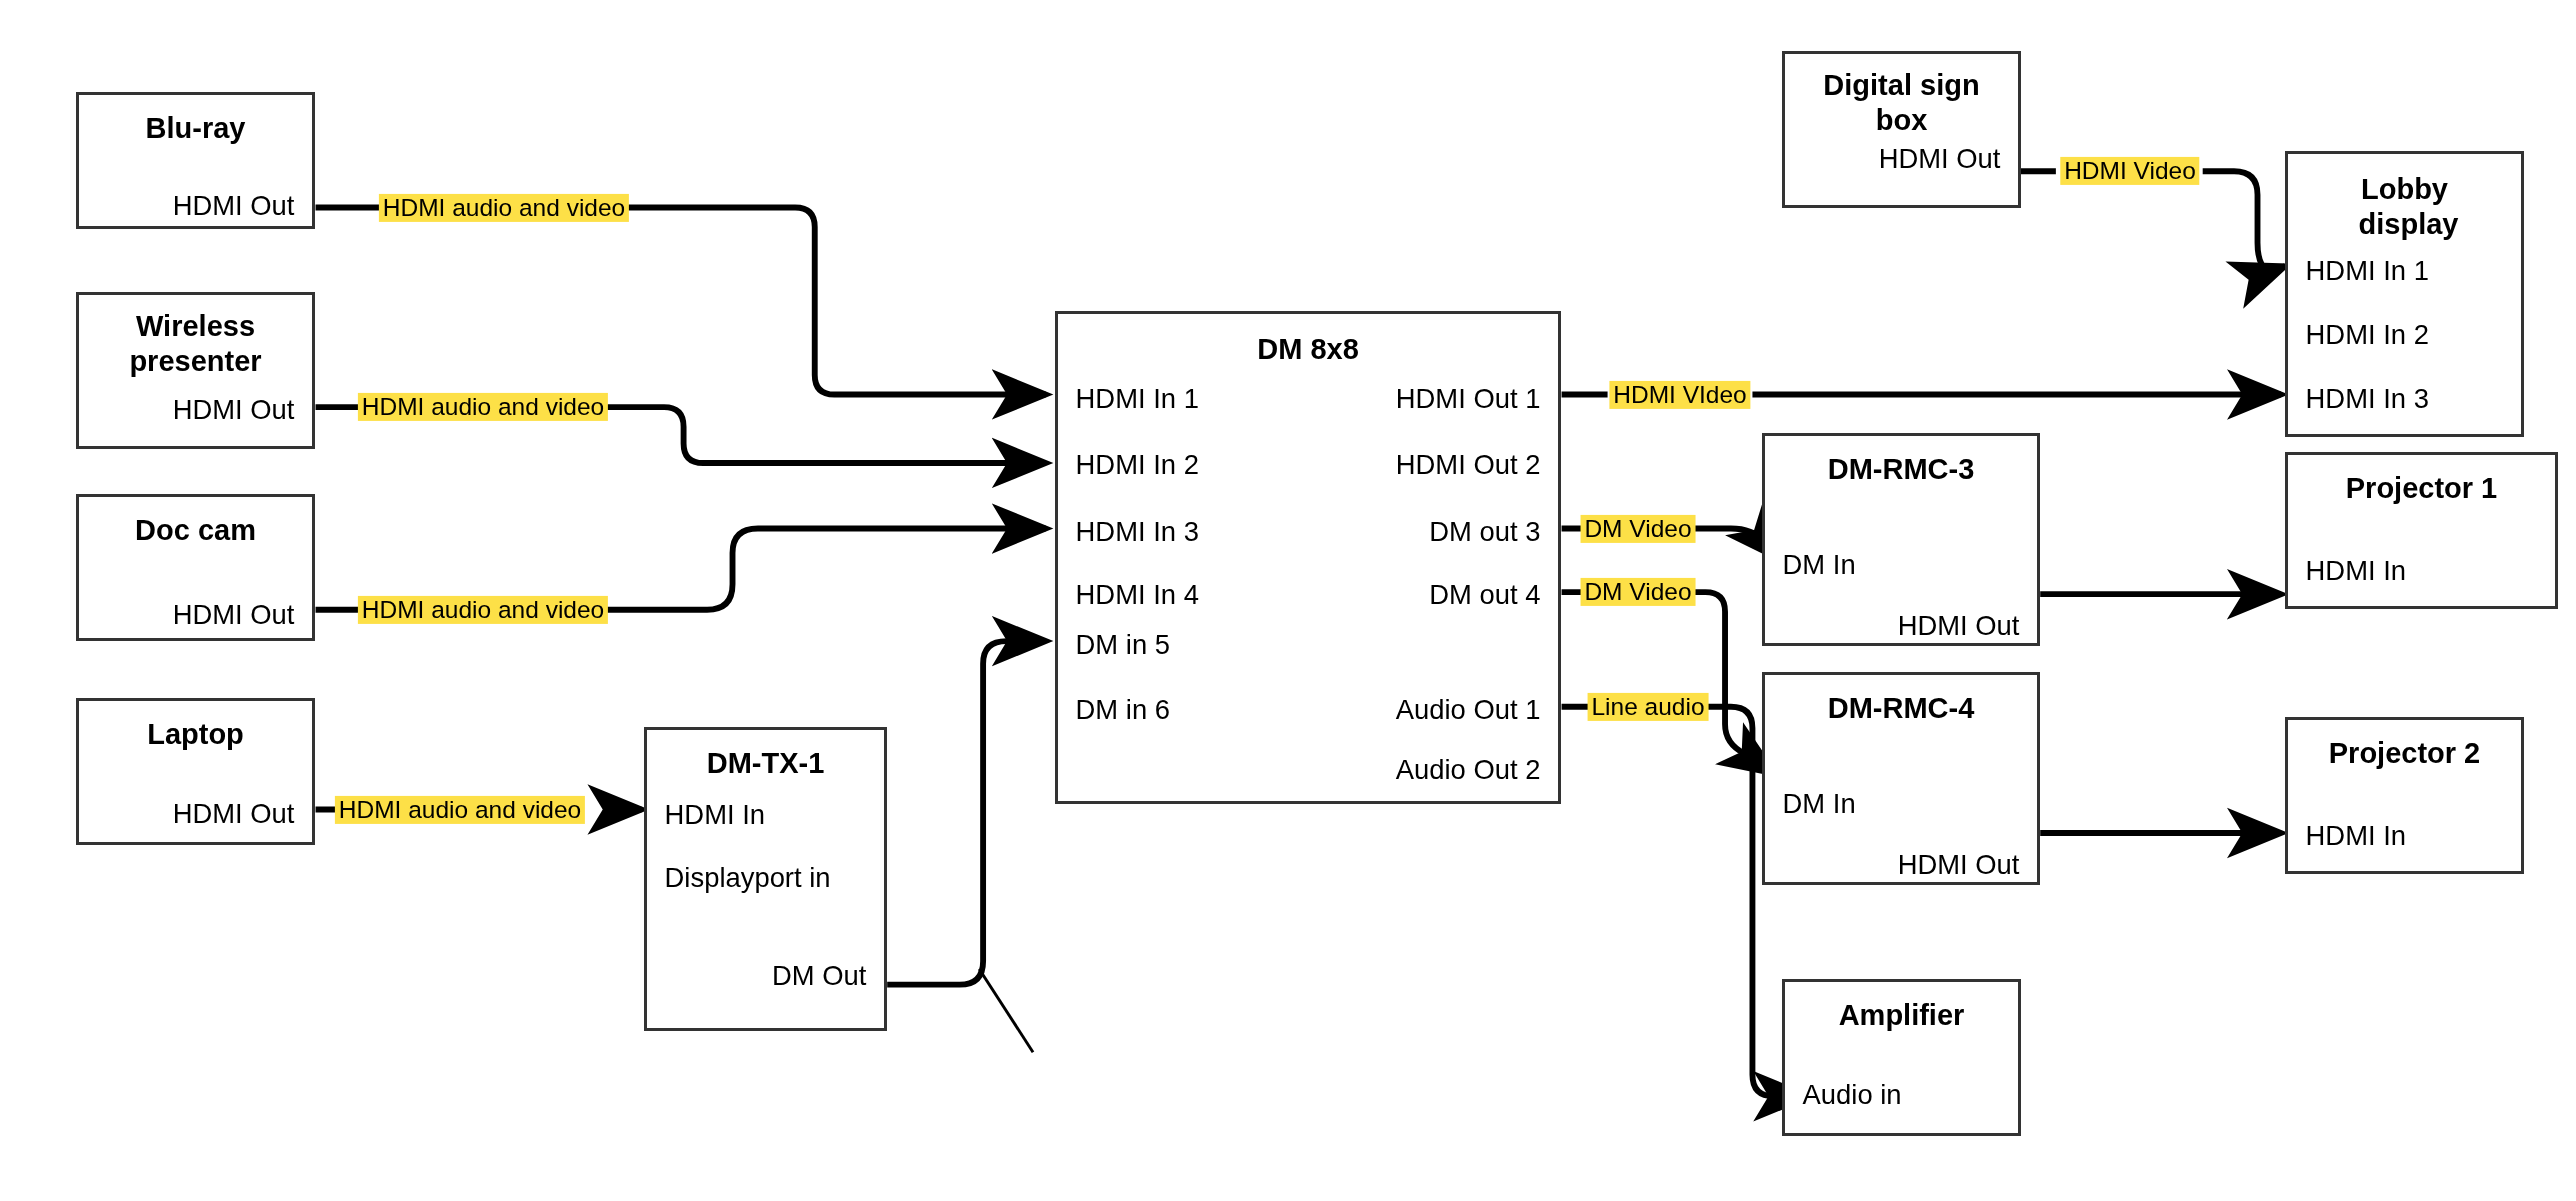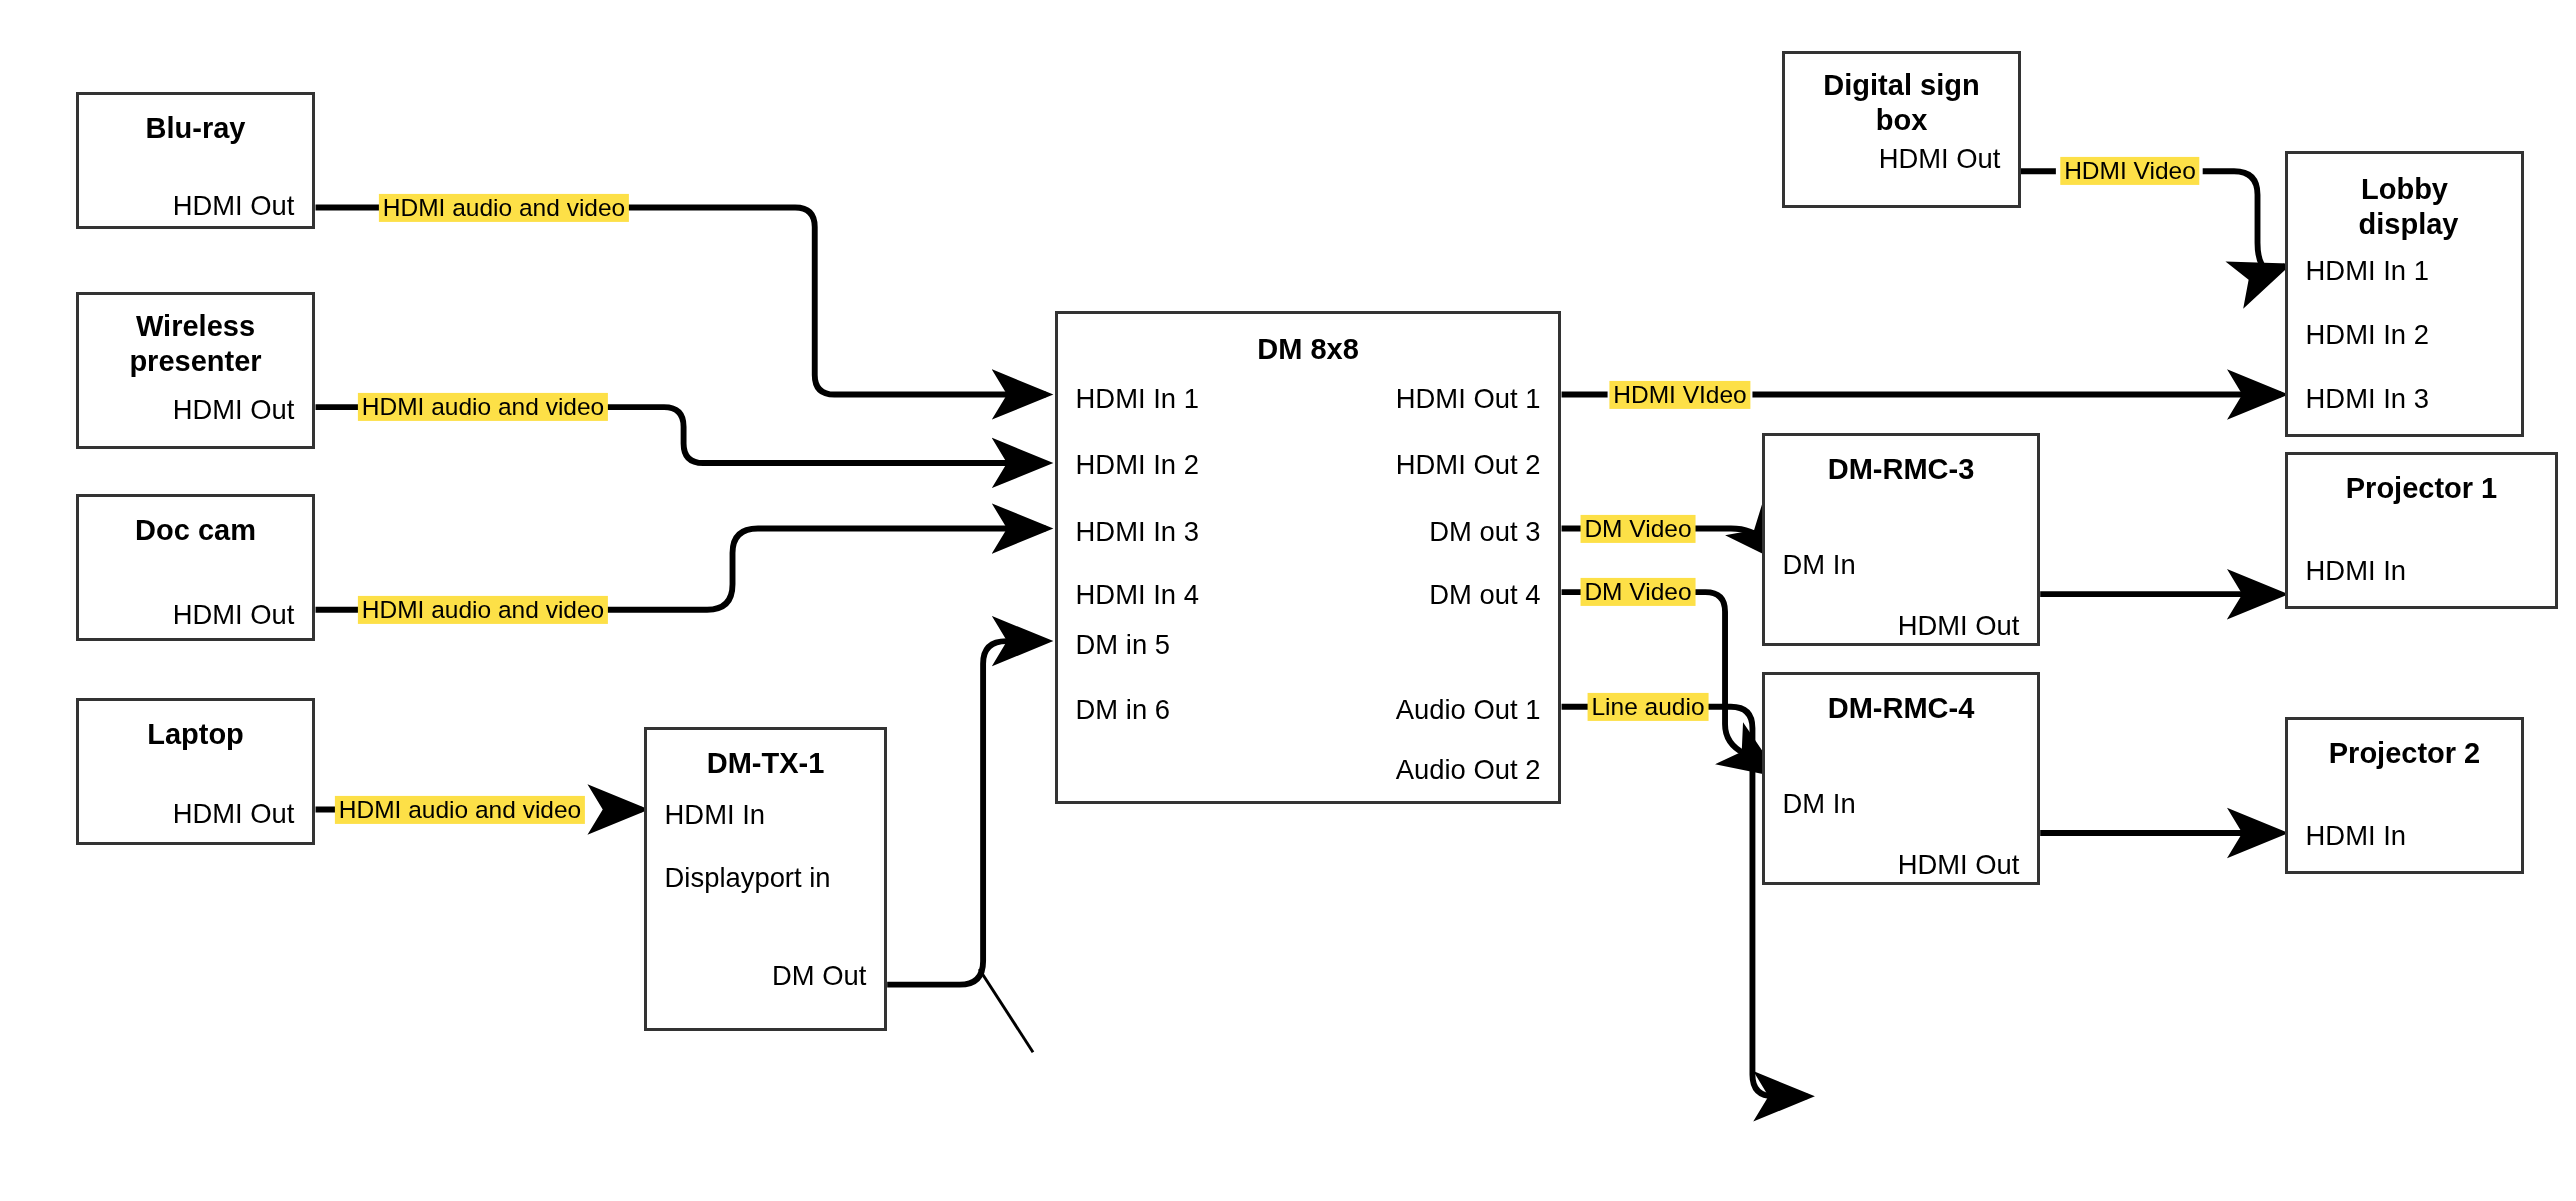--- a/index.html
+++ b/index.html
@@ -156,20 +156,24 @@
   <div class="node" style="left:2285px;top:452px;width:273px;height:157px;">
     <div class="ntitle fs-title" style="top:15.7px;">Projector 1</div>
     <div class="port l fs-port" style="top:101px;">HDMI In</div>
   </div>
 
   <div class="node" style="left:2285px;top:717px;width:239px;height:157px;">
     <div class="ntitle fs-title" style="top:15.7px;">Projector 2</div>
     <div class="port l fs-port" style="top:101px;">HDMI In</div>
   </div>
 
+  <div class="node" style="left:1782px;top:979px;width:239px;height:157px;">
+    <div class="ntitle fs-title" style="top:15.7px;">Amplifier</div>
+    <div class="port l fs-port" style="top:98px;">Audio in</div>
+  </div>
 
 
   <div class="edge-label fs-edge" style="left:504px;top:208px;">HDMI audio and video</div>
 
   <div class="edge-label fs-edge" style="left:483px;top:407px;">HDMI audio and video</div>
 
   <div class="edge-label fs-edge" style="left:483px;top:610px;">HDMI audio and video</div>
 
   <div class="edge-label fs-edge" style="left:460px;top:810px;">HDMI audio and video</div>
 

